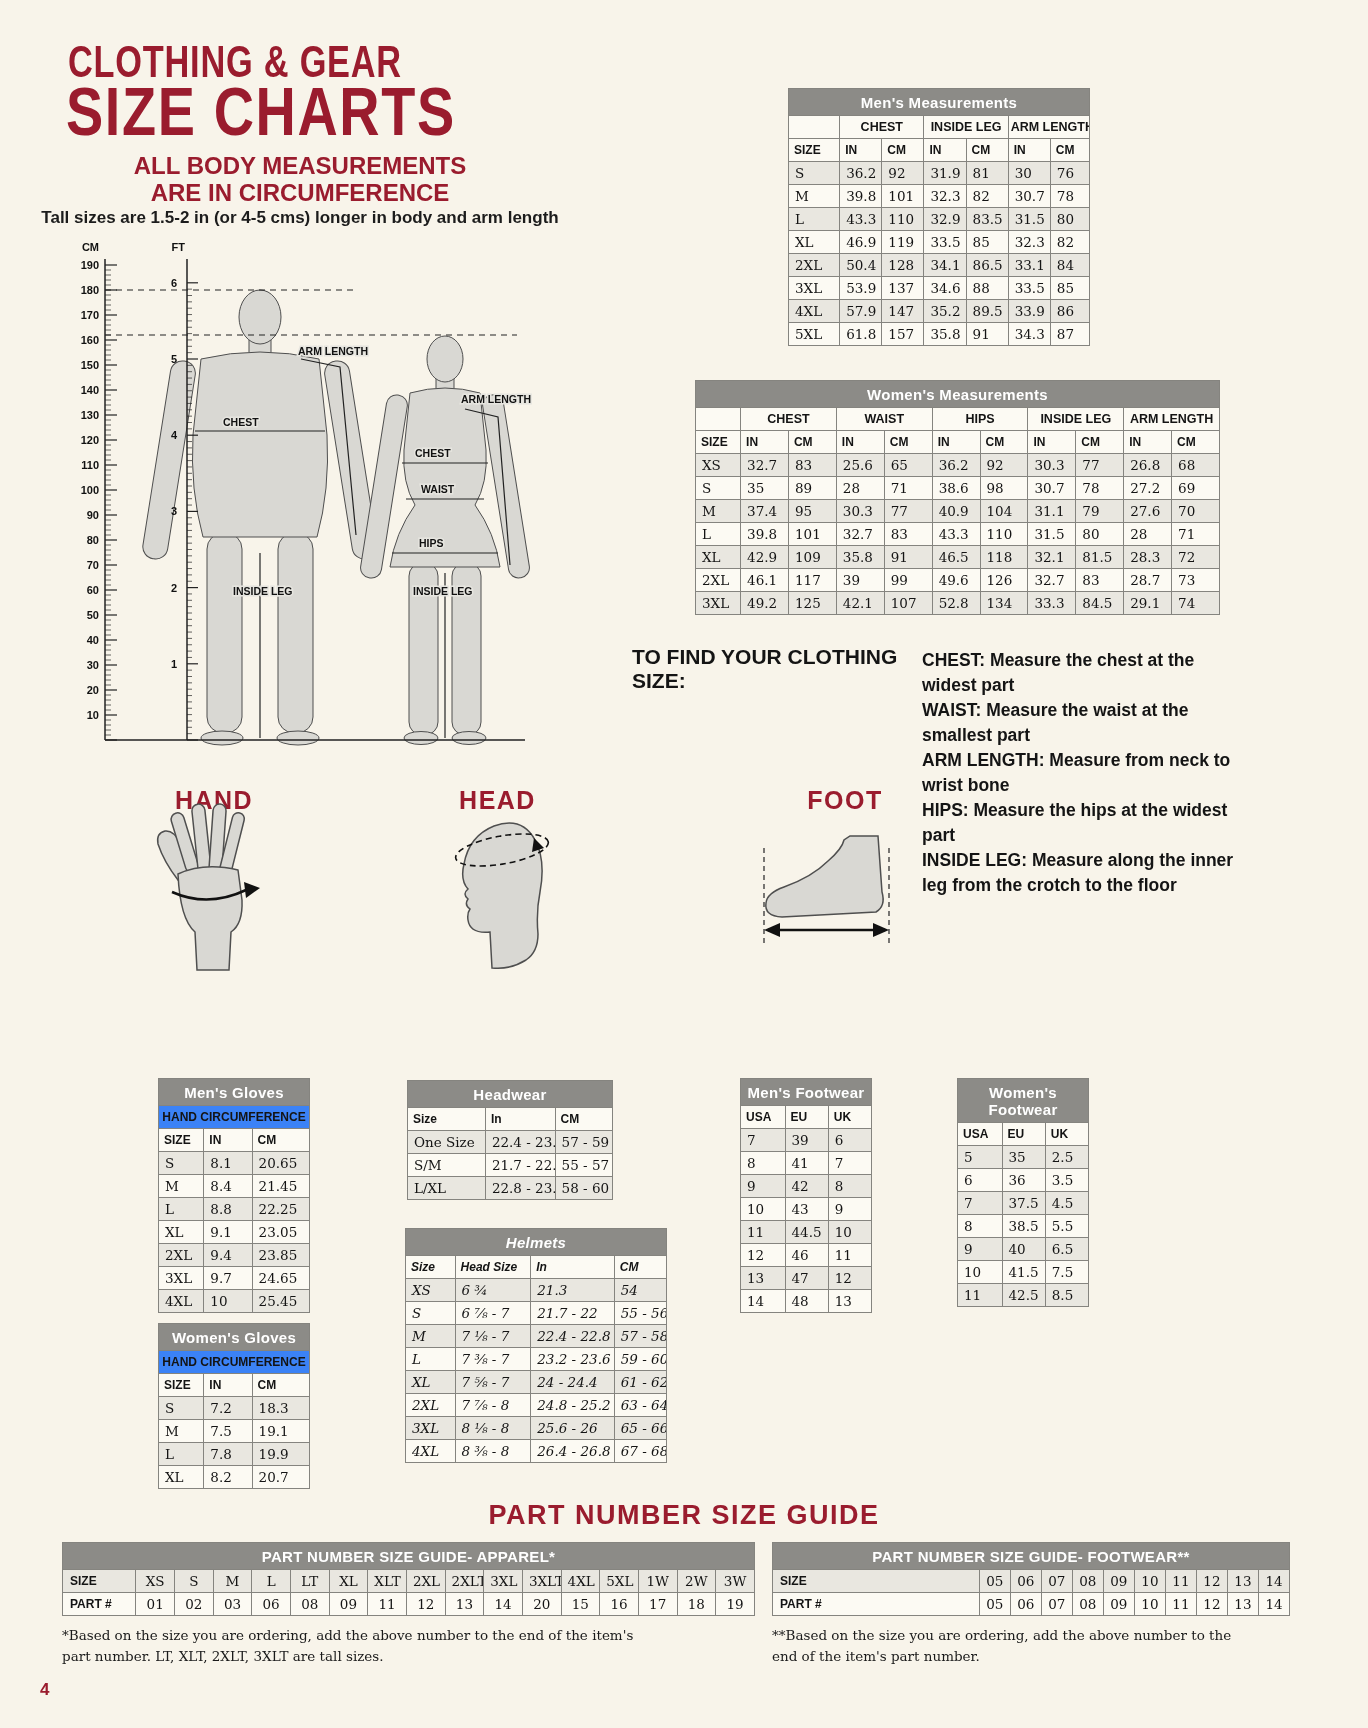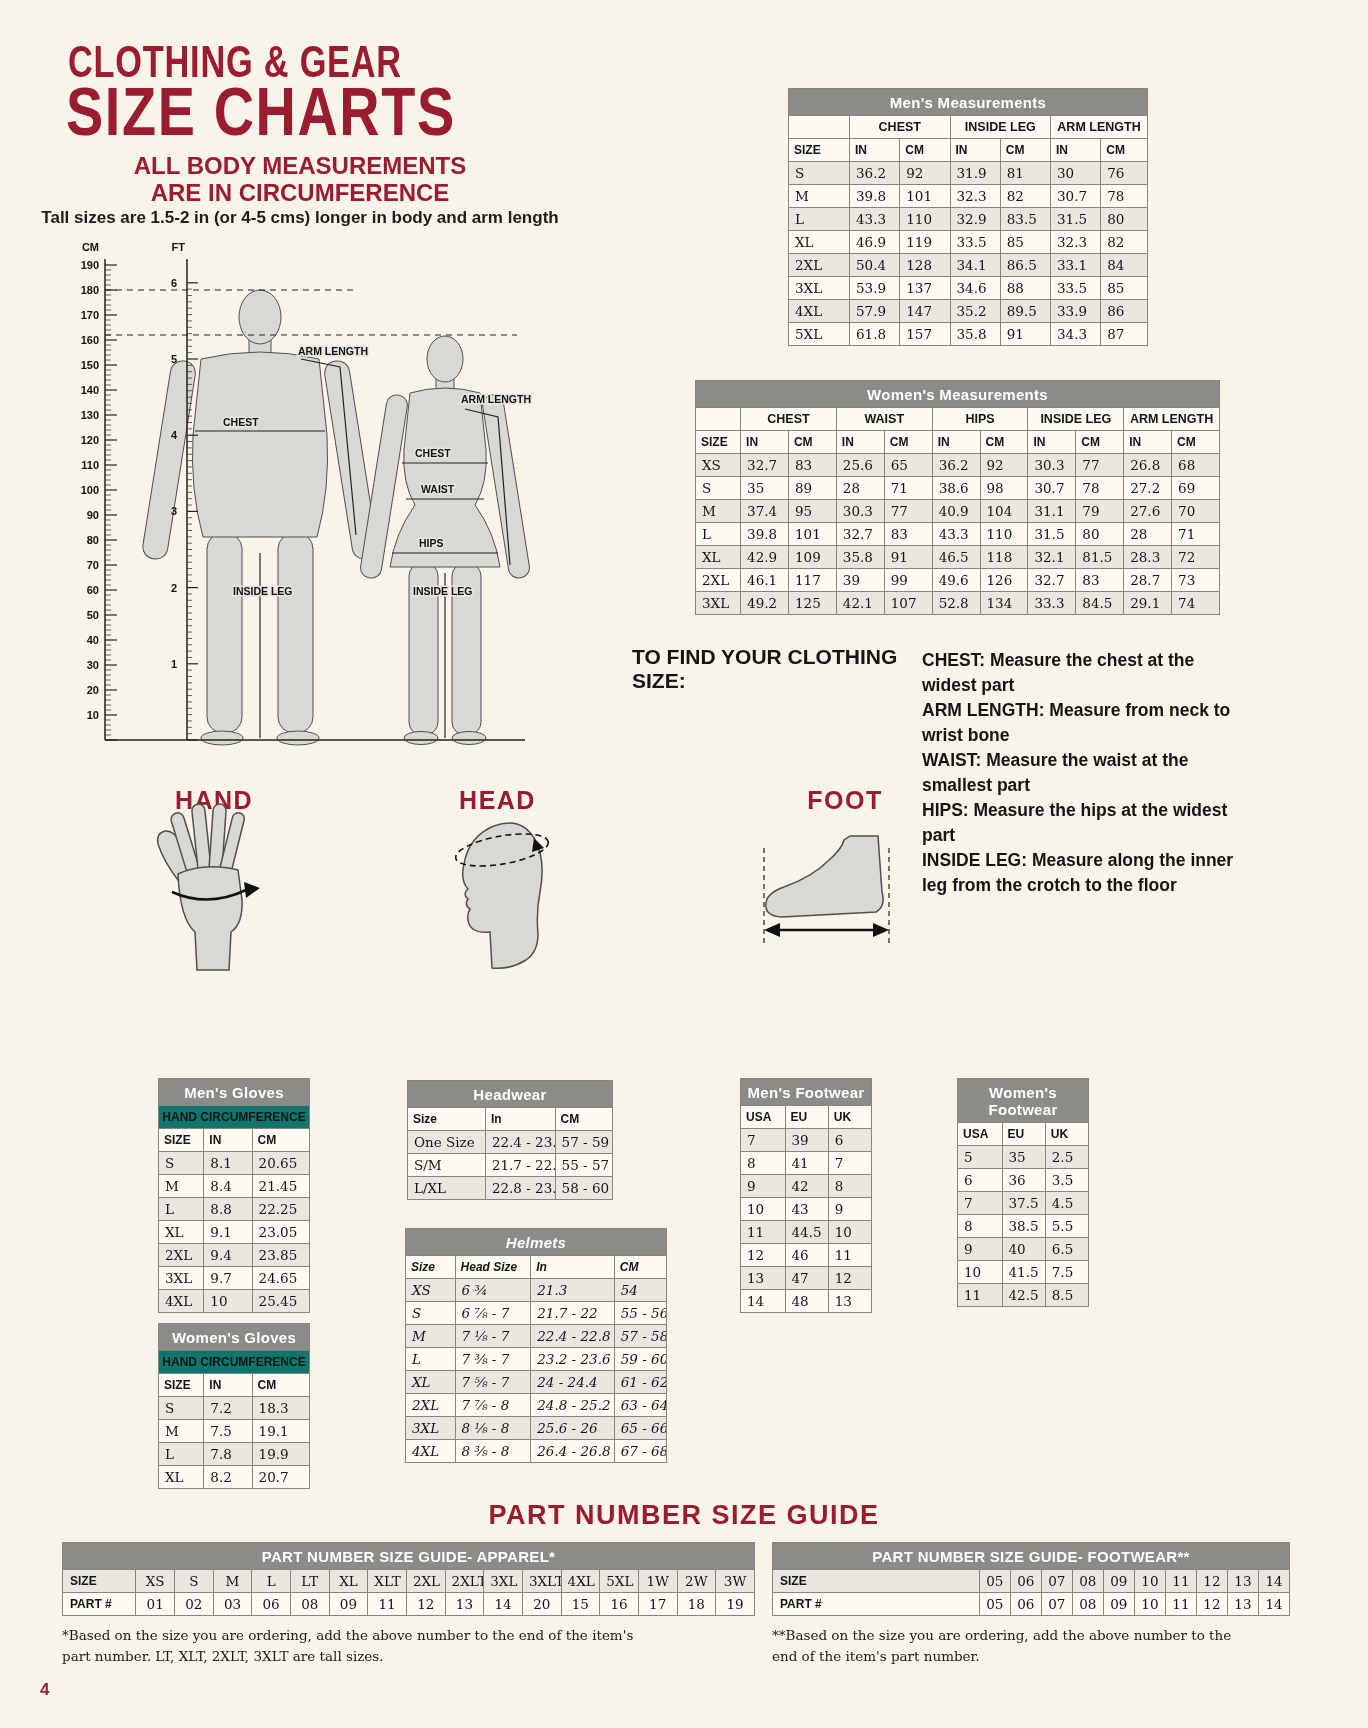--- a/index.html
+++ b/index.html
@@ -13,21 +13,21 @@
   .sub{font-size:24px;font-weight:bold;text-align:center;line-height:27px;letter-spacing:0;}
   .note{font-size:17px;font-weight:600;text-align:center;color:#1c1c1c;}
   .sec{font-size:25px;font-weight:bold;text-align:center;letter-spacing:1.5px;}
   
   .tbar{background:#8C8B87;color:#fff;text-align:center;font-weight:bold;font-size:15px;
         padding:5px 0 4px 0;border:1px solid #85847F;border-bottom:none;letter-spacing:.3px;}
   table.sz{border-collapse:collapse;table-layout:fixed;width:100%;background:#FCFAF3;}
   table.sz th,table.sz td{border:1px solid #85847F;overflow:hidden;white-space:nowrap;}
   th.grp{font-size:12.5px;font-weight:bold;text-align:center;padding:4px 2px;background:#FCFAF3;}
   th.hdr{font-size:12px;font-weight:bold;text-align:left;padding:4px 5px;background:#FCFAF3;}
-  th.subh{font-size:12px;font-weight:bold;text-align:center;padding:4px 2px;background:#0f766e;}
+  th.subh{font-size:12px;font-weight:bold;text-align:center;padding:4px 2px;background:#3b82f6;}
   table.sz td{font-family:"DejaVu Serif","Liberation Serif",serif;font-size:13.5px;padding:3px 6px;text-align:left;}
   table.sz tbody tr:nth-child(odd) td{background:#E9E7E0;}
   .t-guide td{text-align:center !important;}
   .t-guide td:first-child{font-family:"Liberation Sans",sans-serif !important;font-weight:bold;font-size:12px;text-align:left !important;padding-left:7px !important;}
   .fnote{font-family:"DejaVu Serif","Liberation Serif",serif;font-size:13.5px;line-height:21px;color:#1a1a1a;}
   
   .ih{font-size:21px;font-weight:bold;letter-spacing:0;}
   .blist .li{font-size:17.5px;font-weight:600;line-height:29px;}
   .blist .li:before{content:"• ";}
   .dlist .li{font-size:17.5px;font-weight:600;line-height:25px;}
@@ -287,21 +287,21 @@
     <text class="fl" x="168" y="191">CHEST</text>
     <text class="fl" x="178" y="360">INSIDE LEG</text>
     <text class="fl" x="406" y="168">ARM LENGTH</text>
     <text class="fl" x="360" y="222">CHEST</text>
     <text class="fl" x="366" y="258">WAIST</text>
     <text class="fl" x="364" y="312">HIPS</text>
     <text class="fl" x="358" y="360">INSIDE LEG</text>
   </g>
 </svg>
 
-<div class="abs" style="left:788px;top:88px;width:360px;">
+<div class="abs" style="left:788px;top:88px;width:302px;">
     <div class="tbar">Men's Measurements</div>
     <table class="sz">
       <colgroup>
         <col style="width: 17%;">
         <col style="width: 14%;">
         <col style="width: 14%;">
         <col style="width: 14%;">
         <col style="width: 14%;">
         <col style="width: 14%;">
         <col style="width: 13%;">
@@ -533,22 +533,22 @@
         </tr>
       </tbody>
     </table>
   </div>
 
 <div class="abs" style="left:632px;top:645px;width:300px;">
   <div class="ih">TO FIND YOUR CLOTHING SIZE:</div>
 </div>
 <div class="abs dlist" style="left:922px;top:648px;width:322px;">
     <div class="li"><b>CHEST: </b>Measure the chest at the widest part</div>
+    <div class="li"><b>WAIST: </b>Measure the waist at the smallest part</div>
     <div class="li"><b>ARM LENGTH: </b>Measure from neck to wrist bone</div>
-    <div class="li"><b>WAIST: </b>Measure the waist at the smallest part</div>
     <div class="li"><b>HIPS: </b>Measure the hips at the widest part</div>
     <div class="li"><b>INSIDE LEG: </b>Measure along the inner leg from the crotch to the floor</div>
   </div>
 
 <div class="abs red sec" style="left:139px;top:786px;width:150px;">HAND</div>
 <div class="abs red sec" style="left:420px;top:786px;width:155px;">HEAD</div>
 <div class="abs red sec" style="left:770px;top:786px;width:150px;">FOOT</div>
 
 <svg class="abs" style="left:148px;top:802px;" width="122" height="172" viewBox="0 0 122 172">
   <g fill="#D9D8D3" stroke="#4F4F4F" stroke-width="1.5">

